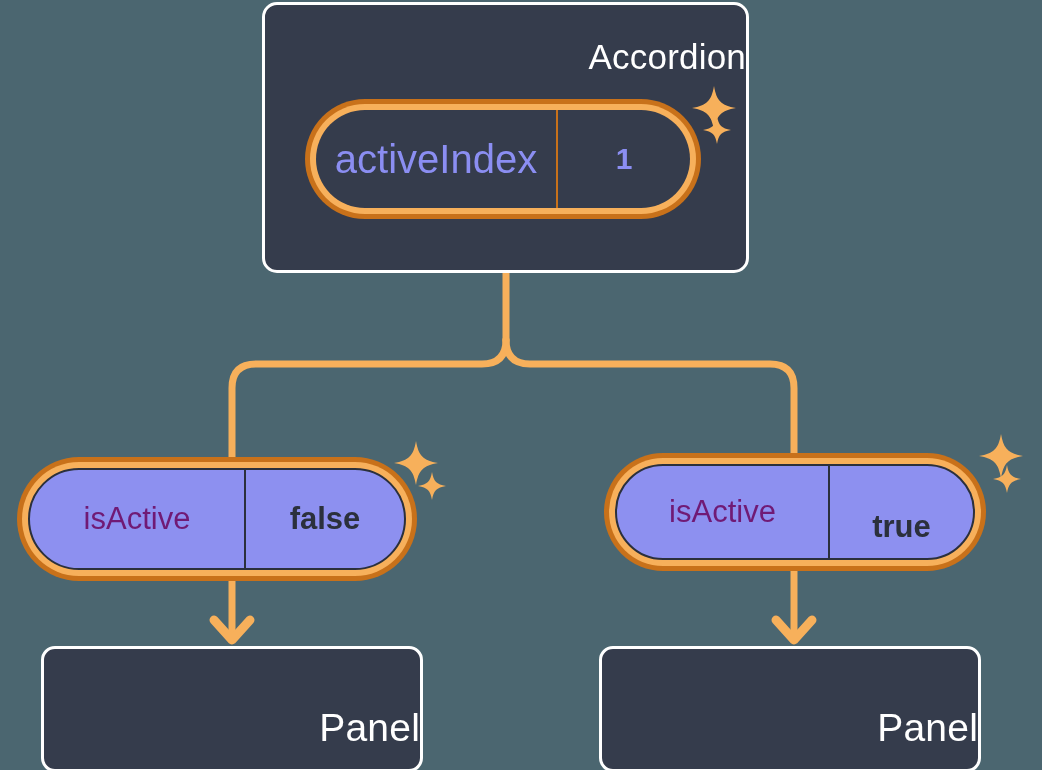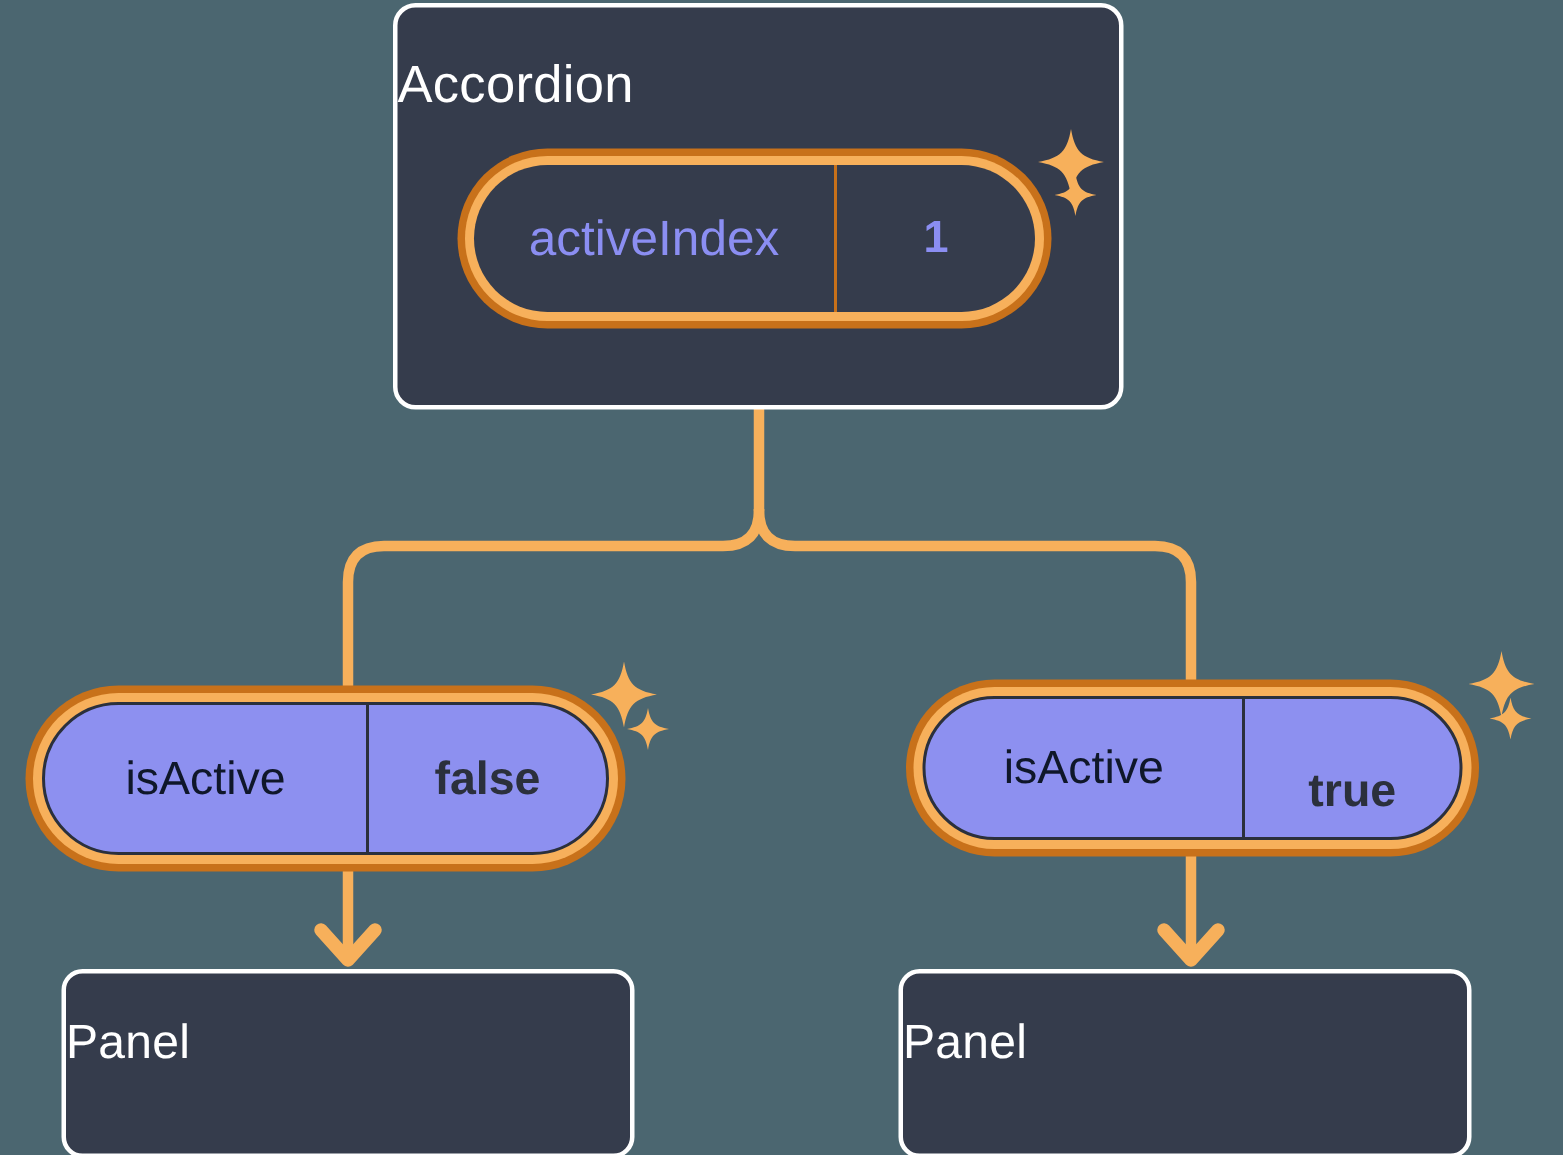--- a/index.html
+++ b/index.html
@@ -29,21 +29,21 @@
     position: absolute;
     background: #353c4c;
     border: 3px solid #ffffff;
     border-radius: 16px;
     box-sizing: border-box;
   }
   .card-title {
     position: absolute;
     left: 0;
     right: 0;
-    text-align: left;
+    text-align: right;
     color: #ffffff;
     font-weight: 400;
     letter-spacing: .2px;
   }
   #accordion-card {
     left: 262px;
     top: 2px;
     width: 487px;
     height: 271px;
     border-radius: 15px;
@@ -54,22 +54,22 @@
   }
   .panel-card {
     top: 646px;
     width: 382px;
     height: 126px;
     border-radius: 14px;
   }
   #panel-left  { left: 41px;  }
   #panel-right { left: 599px; }
   .panel-card .card-title {
-    top: 27px;
-    font-size: 32px;
+    top: 57px;
+    font-size: 39px;
   }
 
   
   .pill-wrap {
     position: absolute;
     box-sizing: border-box;
     border-radius: 999px;
     background: #c8711a;          
     padding: 5px;
   }
@@ -103,37 +103,37 @@
     top: 99px;
     width: 396px;
     height: 120px;
   }
   #pill-active-index .pill-body {
     background: #353c4c;
   }
   #pill-active-index .pill-key {
     flex: 0 0 240px;
     color: #8b8ef2;
-    font-size: 33px;
+    font-size: 40px;
     border-right: 2px solid #c8711a;
   }
   #pill-active-index .pill-val {
     flex: 1;
     color: #8b8ef2;
     font-size: 30px;
     font-weight: 700;
   }
 
   
   .pill-bool .pill-body {
     background: #8d90f0;
     border: 2px solid #2b303c;
   }
   .pill-bool .pill-key {
-    color: #0f172a;
+    color: #701a75;
     font-size: 31px;
     border-right: 2px solid #2b303c;
   }
   .pill-bool .pill-val {
     color: #2b303c;
     font-size: 31px;
     font-weight: 700;
   }
   #pill-is-active-false {
     left: 17px;

